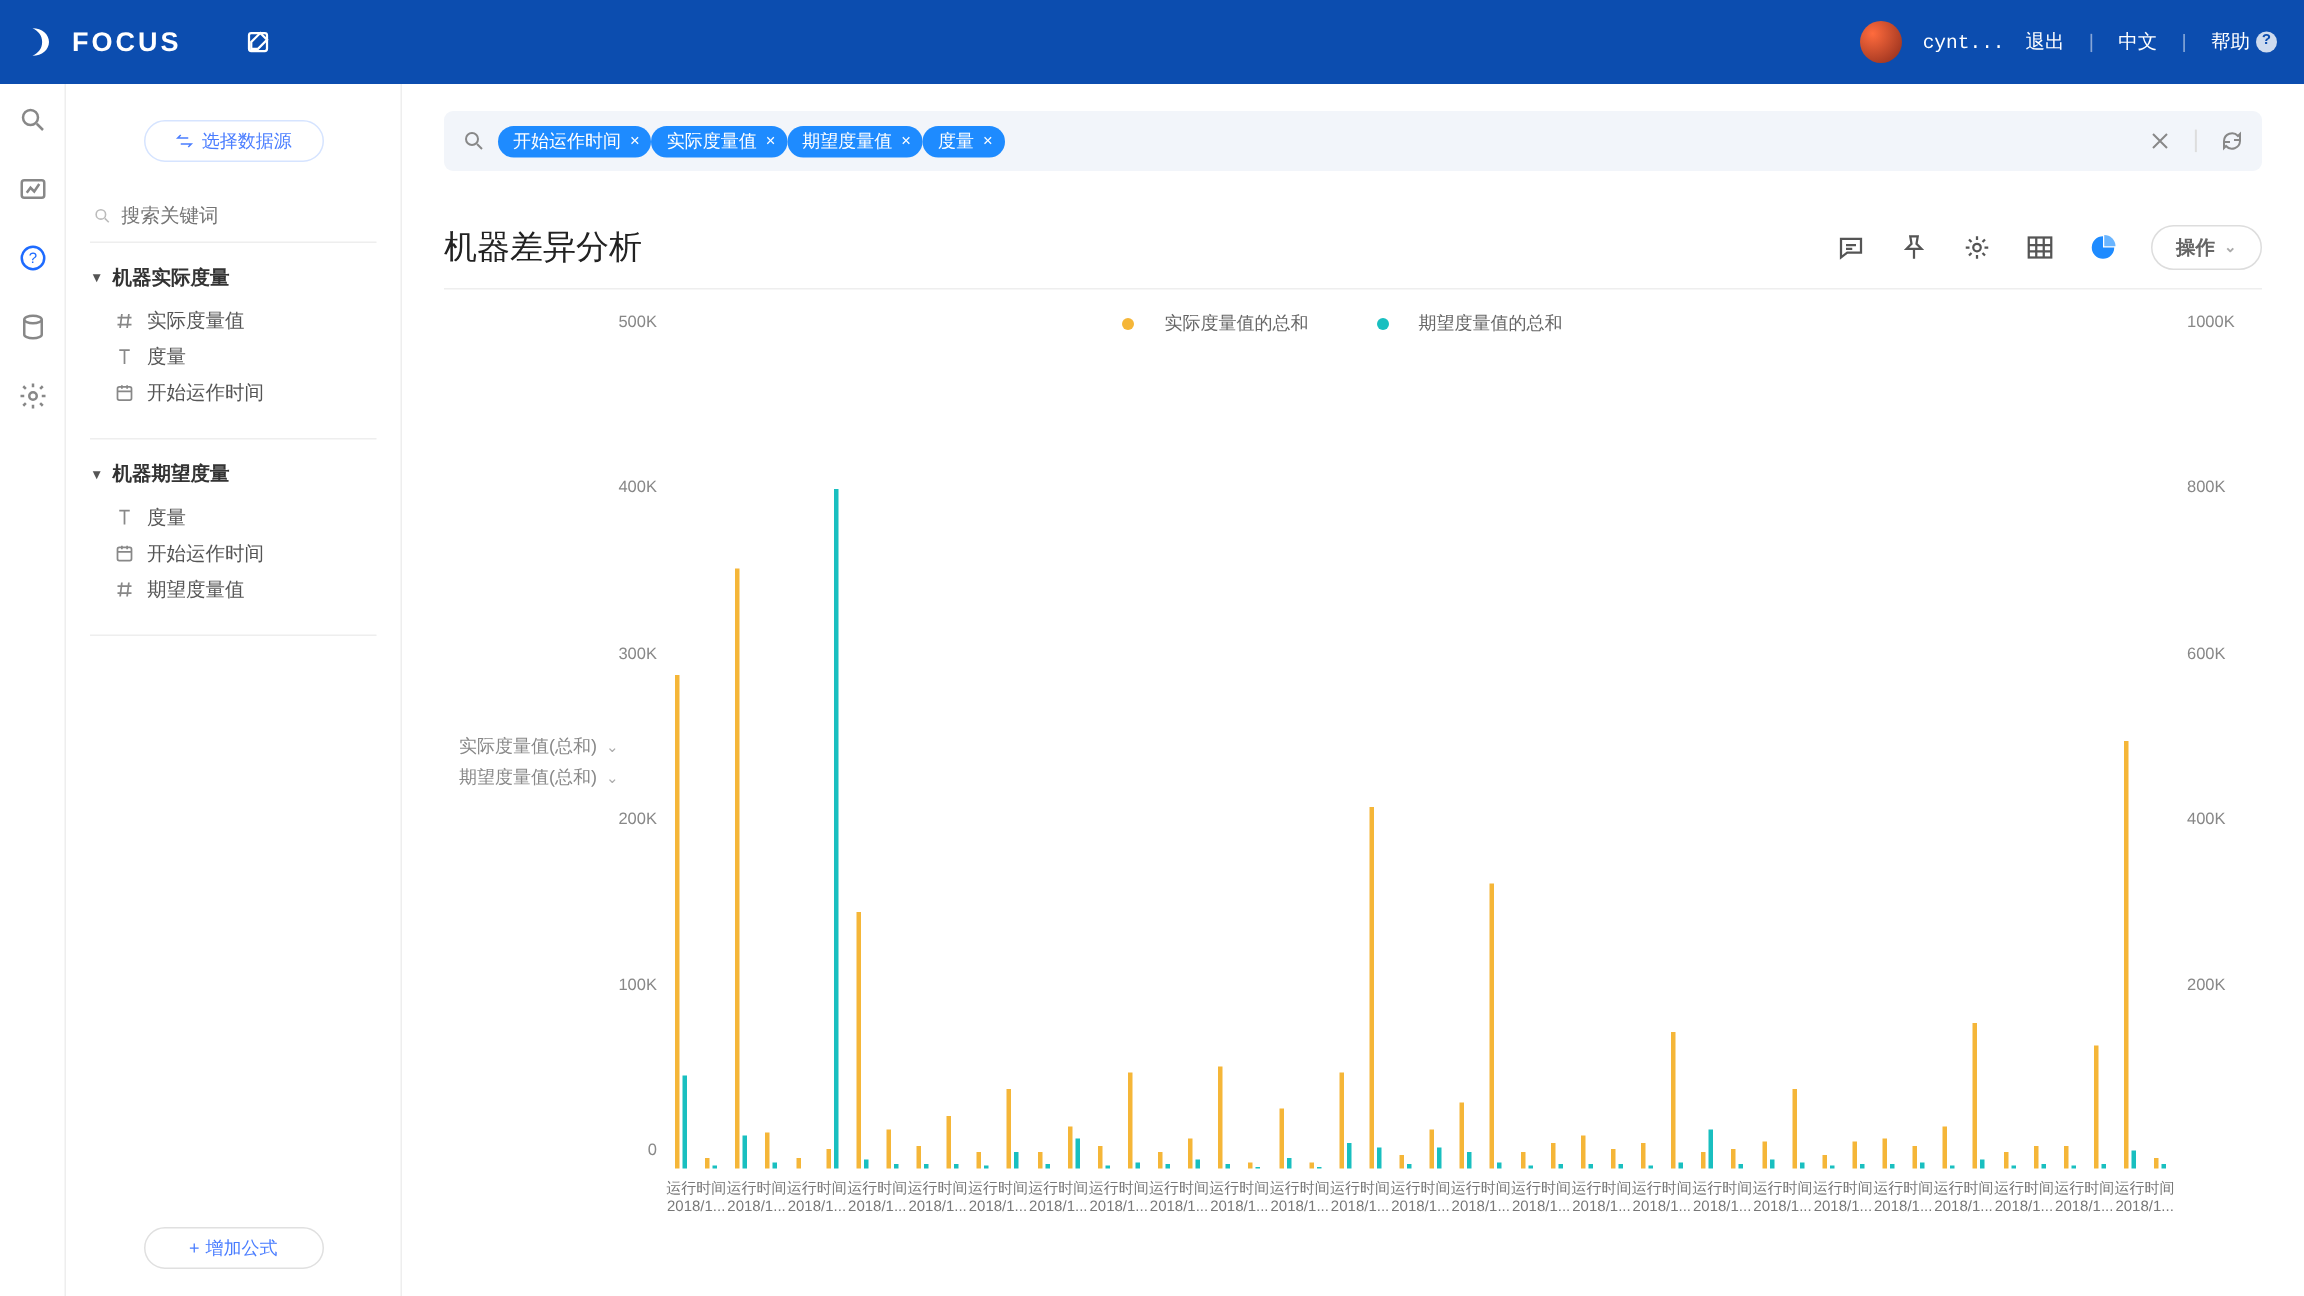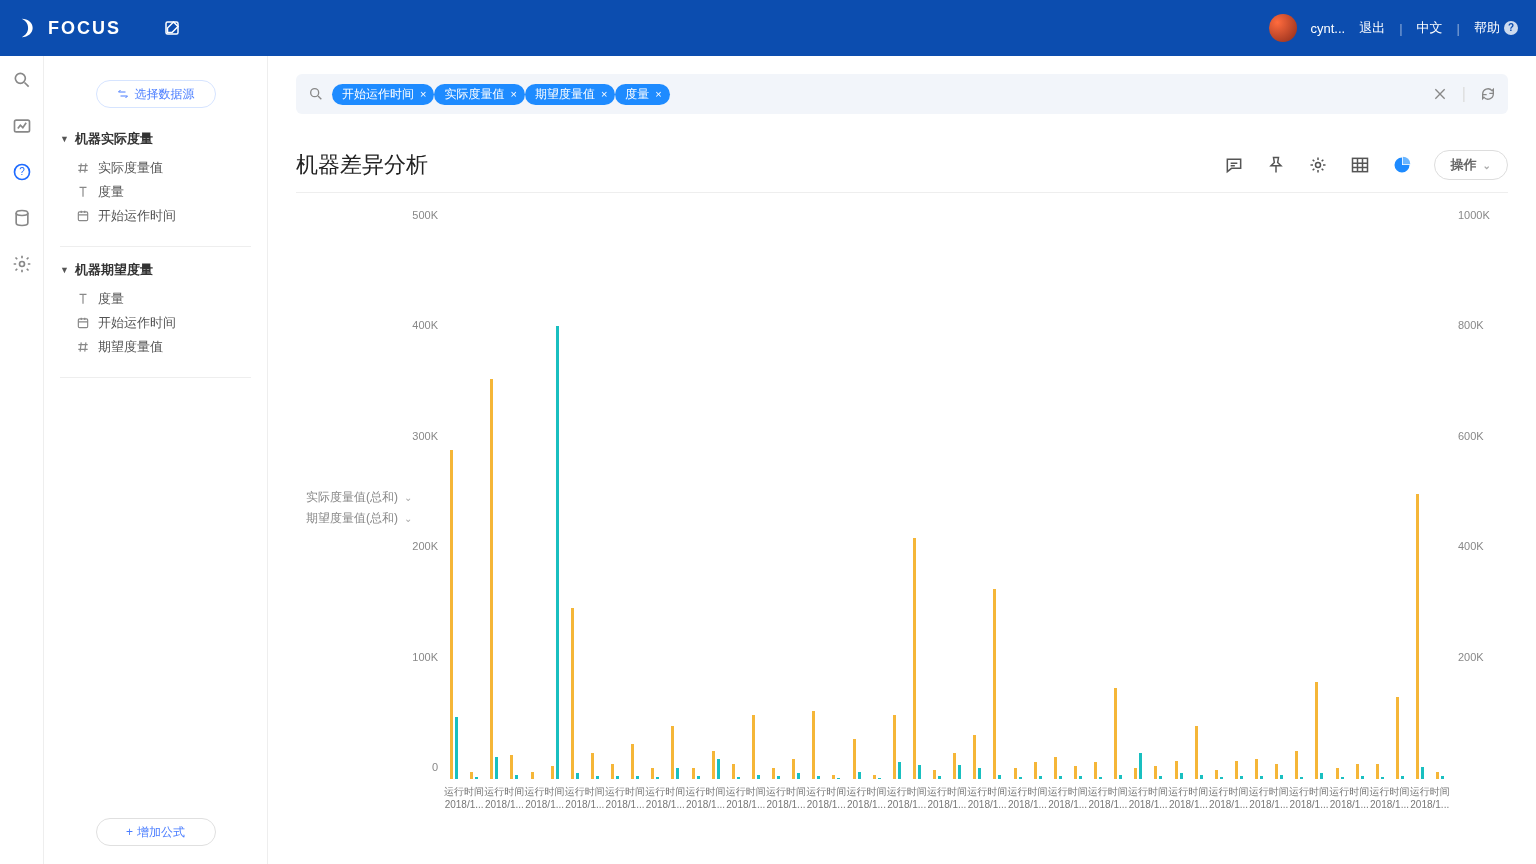--- a/index.html
+++ b/index.html
@@ -3,21 +3,21 @@
 <meta charset="utf-8">
 <style>
 * { margin: 0; padding: 0; box-sizing: border-box; }
 body { font-family: -apple-system, "Segoe UI", "Microsoft YaHei", sans-serif; background: #fff; color: #333; width: 1536px; height: 864px; overflow: hidden; }
 
 
 .header { height: 56px; background: #0c4daf; display: flex; align-items: center; padding: 0 18px; color: #fff; }
 .logo { display: flex; align-items: center; gap: 8px; font-size: 18px; font-weight: 600; letter-spacing: 2px; }
 .logo-mark { width: 22px; height: 22px; }
 .edit-icon { margin-left: 42px; width: 18px; height: 18px; cursor: pointer; }
-.header-right { margin-left: auto; display: flex; align-items: center; gap: 14px; font-size: 13px; }
+.header-right { margin-left: auto; display: flex; align-items: center; gap: 14px; font-size: 13px; font-family: Liberation Mono, monospace; }
 .avatar { width: 28px; height: 28px; border-radius: 50%; background: radial-gradient(circle at 30% 30%, #ff6b3d, #8b2a1a); }
 .header-sep { color: rgba(255,255,255,.5); }
 .help-badge { display: inline-flex; align-items: center; gap: 4px; }
 .help-q { display:inline-block; width:14px; height:14px; border-radius:50%; background:rgba(255,255,255,.8); color:#0c4daf; font-size:10px; line-height:14px; text-align:center; font-weight:bold;}
 
 
 .rail { position: absolute; left: 0; top: 56px; bottom: 0; width: 44px; background: #fff; border-right: 1px solid #eee; display: flex; flex-direction: column; align-items: center; padding-top: 14px; gap: 26px; }
 .rail-item { width: 20px; height: 20px; color: #888; cursor: pointer; position:relative;}
 .rail-item.active::after { content:""; position:absolute; left:-12px; top:-6px; width:44px; height:32px; background:#eef4fd; z-index:-1;}
 .rail-item.active svg { color:#1e6bff; }
@@ -128,20 +128,27 @@
       </svg></div>
 </div>
 
 <div class="sidebar">
   <div class="select-ds">
     <svg width="12" height="12" viewBox="0 0 24 24" fill="none" stroke="currentColor" stroke-width="2">
         <path d="M7 4l-4 4h14M17 20l4-4H7"></path>
       </svg>
     <span>选择数据源</span>
   </div>
+  <div class="kw-search">
+    <svg width="14" height="14" viewBox="0 0 24 24" fill="none" stroke="#bbb" stroke-width="2">
+        <circle cx="10" cy="10" r="6"></circle>
+        <path d="M20 20l-5-5"></path>
+      </svg>
+    <input placeholder="搜索关键词" style="">
+  </div>
 
   <div class="group">
     <div class="group-head">
         <span class="tri">▼</span>
         <span>机器实际度量</span>
       </div>
     <div class="field">
         <svg class="field-icon" viewBox="0 0 24 24" fill="none" stroke="currentColor" stroke-width="2">
           <path d="M4 8h16M4 16h16M9 4L7 20M17 4l-2 16"></path>
         </svg>
@@ -236,20 +243,24 @@
         </svg>
       <div class="op-btn">
           <span>操作</span>
           <span class="chev">⌄</span>
         </div>
     </div>
   </div>
   <hr class="hr">
 
   <div class="chart-wrap">
+    <div class="legend">
+      <span><i class="dot o"></i><span>实际度量值的总和</span></span>
+      <span><i class="dot t"></i><span>期望度量值的总和</span></span>
+    </div>
     <div class="y-label-left">
       <div>
           <span>实际度量值(总和)</span>
           <span class="chev">⌄</span>
         </div>
       <div>
           <span>期望度量值(总和)</span>
           <span class="chev">⌄</span>
         </div>
     </div>

